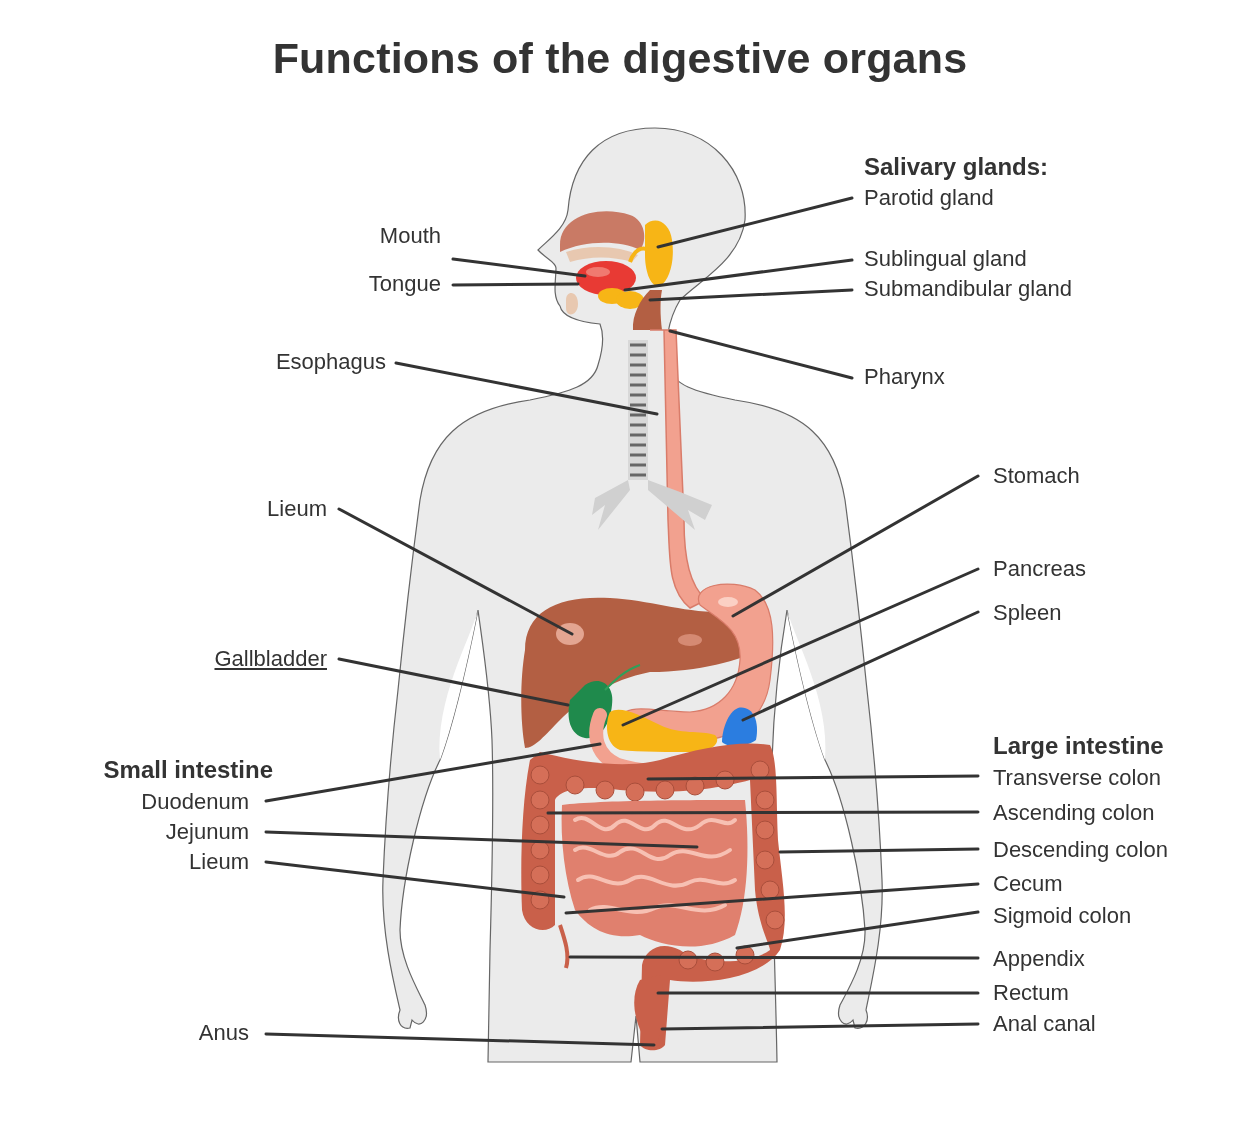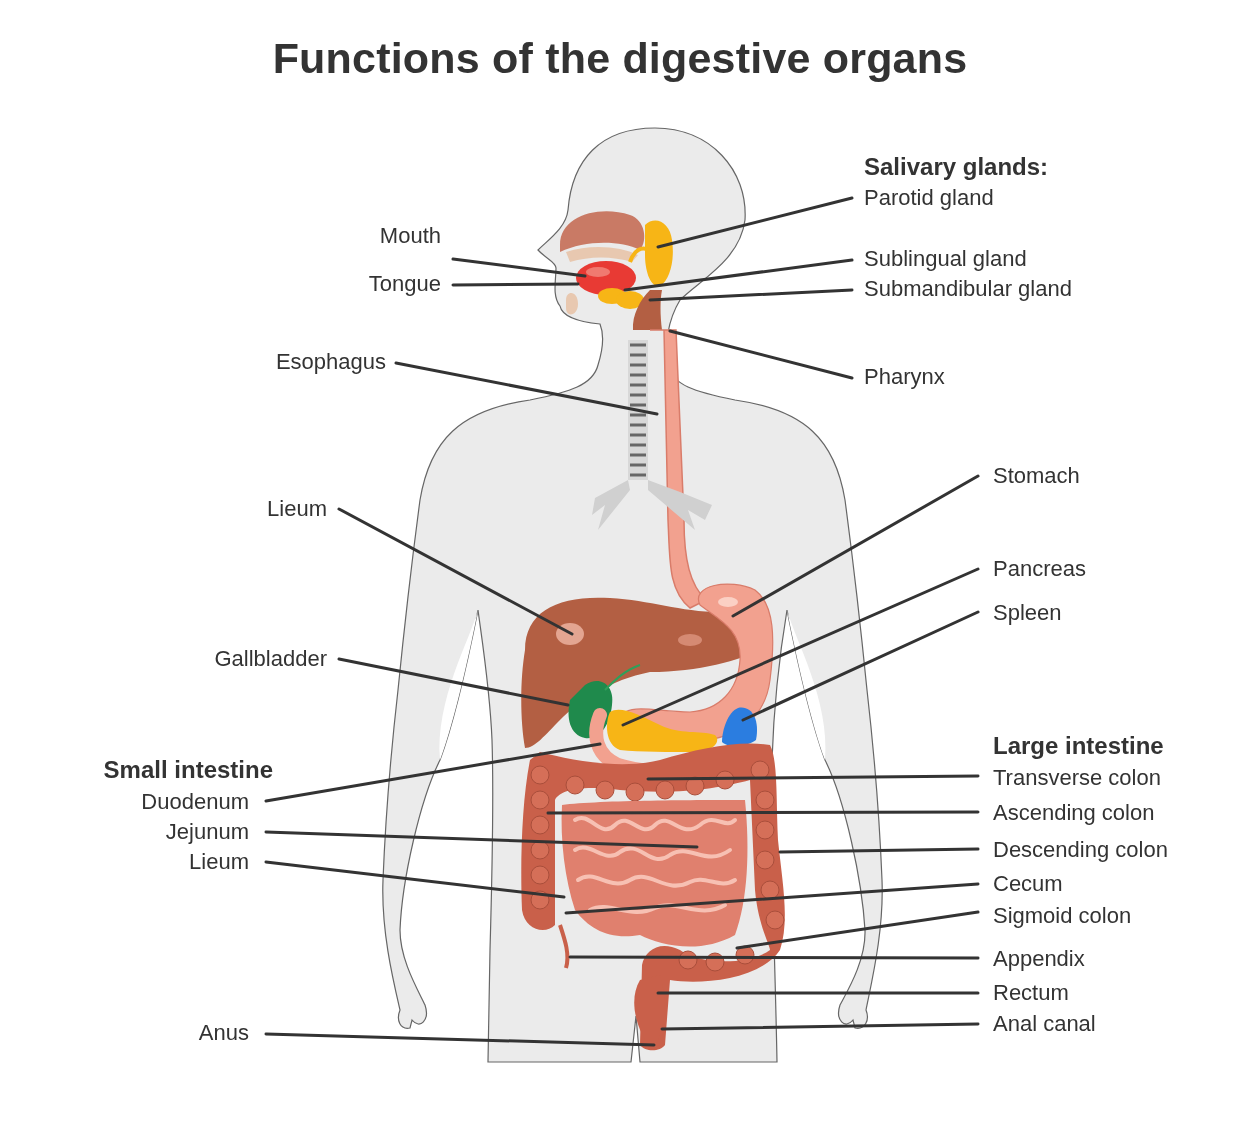--- a/index.html
+++ b/index.html
@@ -158,21 +158,21 @@
     <line x1="978" y1="958" x2="570" y2="957"></line>
     <line x1="978" y1="993" x2="658" y2="993"></line>
     <line x1="978" y1="1024" x2="662" y2="1029"></line>
   </g>
 </svg>
 
 <div class="lbl r" style="right:810px;top:224px;text-align:right;">Mouth</div>
 <div class="lbl r" style="right:810px;top:272px;">Tongue</div>
 <div class="lbl r" style="right:865px;top:350px;">Esophagus</div>
 <div class="lbl r" style="right:924px;top:497px;">Lieum</div>
-<div class="lbl r" style="right:924px;top:647px;">Gallbladder</div>
+<div class="lbl r" style="right:924px;top:647px;text-decoration:underline;">Gallbladder</div>
 <div class="lbl r hdr" style="right:978px;top:758px;">Small intestine</div>
 <div class="lbl r" style="right:1002px;top:790px;">Duodenum</div>
 <div class="lbl r" style="right:1002px;top:820px;">Jejunum</div>
 <div class="lbl r" style="right:1002px;top:850px;">Lieum</div>
 <div class="lbl r" style="right:1002px;top:1021px;margin-left:36px;">Anus</div>
 
 <div class="lbl hdr" style="left:864px;top:155px;">Salivary glands:</div>
 <div class="lbl" style="left:864px;top:186px;">Parotid gland</div>
 <div class="lbl" style="left:864px;top:247px;">Sublingual gland</div>
 <div class="lbl" style="left:864px;top:277px;">Submandibular gland</div>

